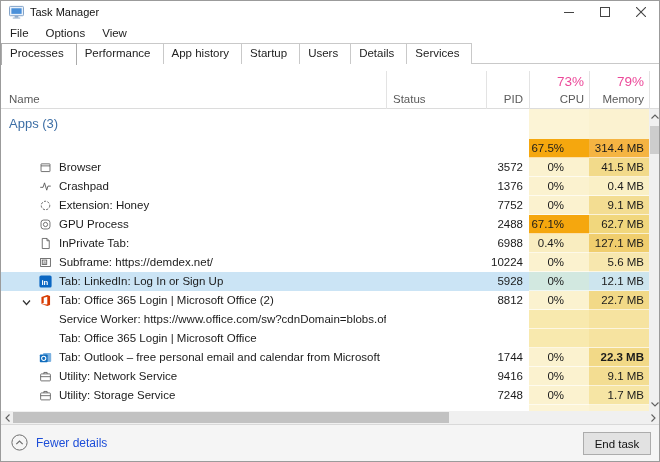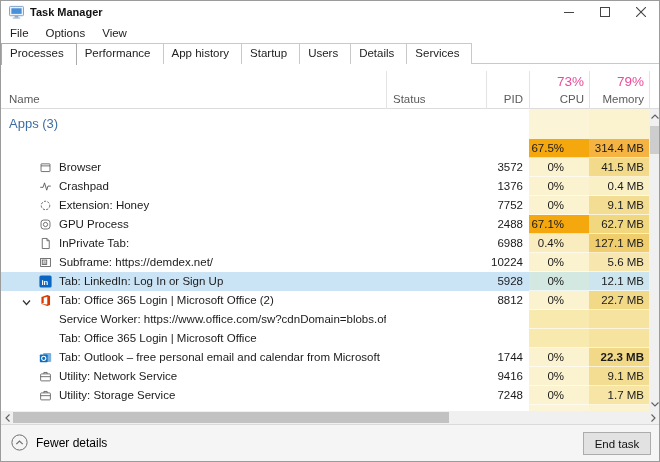--- a/index.html
+++ b/index.html
@@ -5,21 +5,21 @@
   * { margin:0; padding:0; box-sizing:border-box; }
   html,body { background:#fff; }
   body { font-family:"Liberation Sans", sans-serif; }
   #window {
     position:relative; width:660px; height:462px; background:#fff;
     border:1px solid #9B9B9B; overflow:hidden; color:#1b1b1b;
   }
   
   #titlebar { position:absolute; top:0; left:0; width:100%; height:22px; display:flex; align-items:center; background:#fff; }
   #titlebar .app-icon { margin-left:8px; width:15px; height:14px; flex:0 0 auto; }
-  #titlebar .title { margin-left:6px; font-size:11px; color:#111;font-weight:bold; }
+  #titlebar .title { margin-left:6px; font-size:11px; color:#111; }
   #titlebar .controls { margin-left:auto; display:flex; }
   #titlebar .ctrl { width:36px; height:22px; display:flex; align-items:center; justify-content:center; font-size:11px; color:#333; cursor:default; }
   #titlebar .ctrl svg { display:block; }
   
   #menubar { position:absolute; top:22px; left:0; width:100%; height:20px; display:flex; align-items:center; padding-left:9px; background:#fff; }
   #menubar .menu-item { font-size:11.5px; color:#222; margin-right:17px; }
   
   #tabbar { position:absolute; top:42px; left:0; width:100%; height:21px; border-bottom:1px solid #C9C9C9; background:#fff; }
   #tabbar .tab { display:inline-block; font-size:11.5px; color:#222; padding:3px 12px 2px 8px; border:1px solid #C9C9C9; border-bottom:none; background:#fff; position:relative; margin-right:-1px; height:21px; }
   #tabbar .tab.active { border-color:#ABABAB; z-index:3; height:22px; background:#fff; }
@@ -46,21 +46,21 @@
   
   #vscroll { position:absolute; top:108px; left:648px; width:12px; height:302px; background:#F0F0F0; }
   #vscroll .arrow { position:absolute; left:0; width:12px; height:14px; display:flex; align-items:center; justify-content:center; }
   #vscroll .thumb { position:absolute; left:1px; top:17px; width:10px; height:28px; background:#CDCDCD; }
   #hscroll { position:absolute; top:410px; left:0; width:660px; height:13px; background:#F0F0F0; }
   #hscroll .arrow { position:absolute; top:0; width:12px; height:13px; display:flex; align-items:center; justify-content:center; }
   #hscroll .thumb { position:absolute; left:12px; top:1px; width:436px; height:11px; background:#C2C2C2; }
   
   #footer { position:absolute; top:423px; left:0; width:660px; height:38px; background:#F5F5F5; border-top:1px solid #D9D9D9; }
   #fewer-details { position:absolute; left:10px; top:9px; display:flex; align-items:center; }
-  #fewer-details .label { margin-left:8px; font-size:12px; color:#000000; }
+  #fewer-details .label { margin-left:8px; font-size:12px; color:#1d4ed8; }
   #end-task { position:absolute; right:10px; top:7px; width:68px; height:23px; background:#E2E2E2; border:1px solid #ACACAC; font-size:11.5px; color:#111; display:flex; align-items:center; justify-content:center; font-family:"Liberation Sans", sans-serif; }
 </style>
 </head>
 <body>
 
 <div id="window">
 
   <div id="titlebar">
     <span class="app-icon">
       <svg viewBox="0 0 16 15" width="15" height="14">

